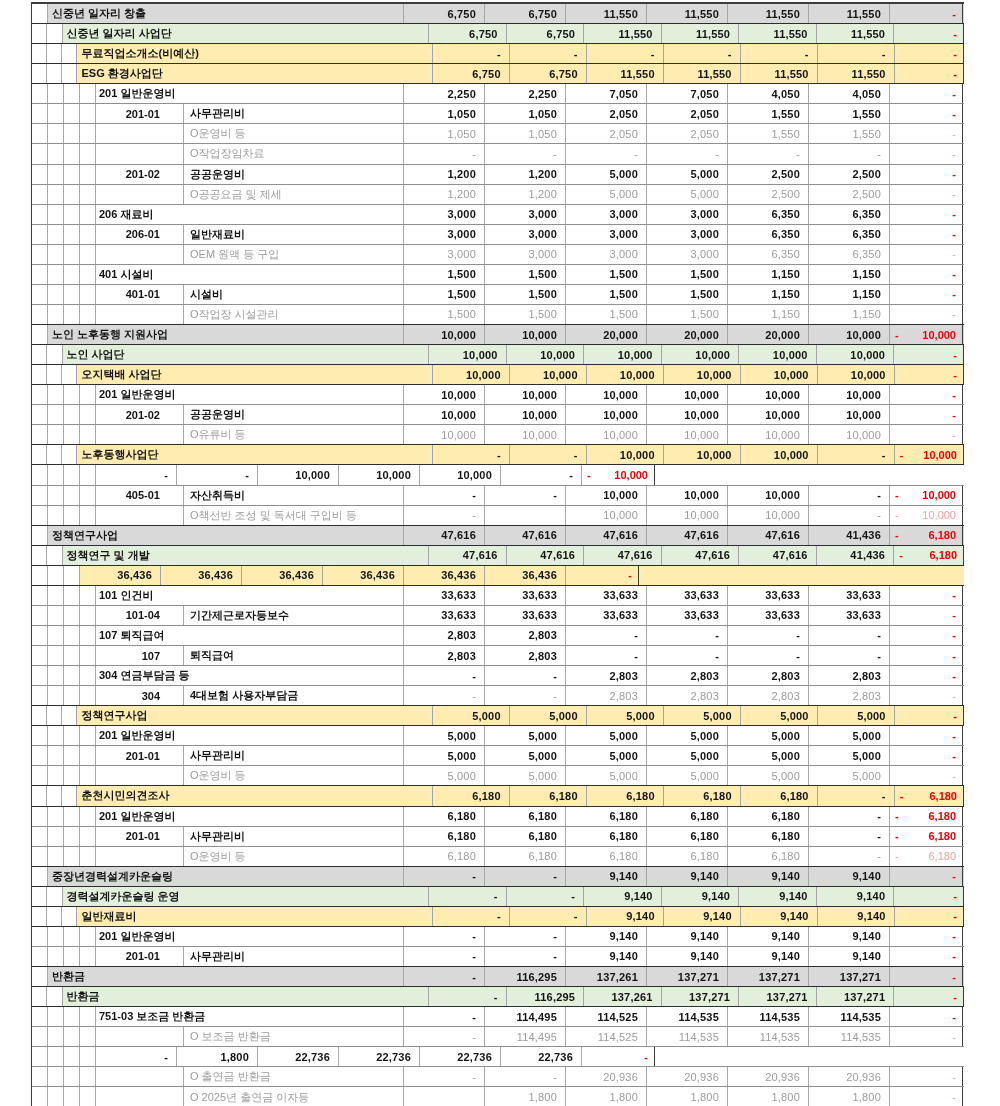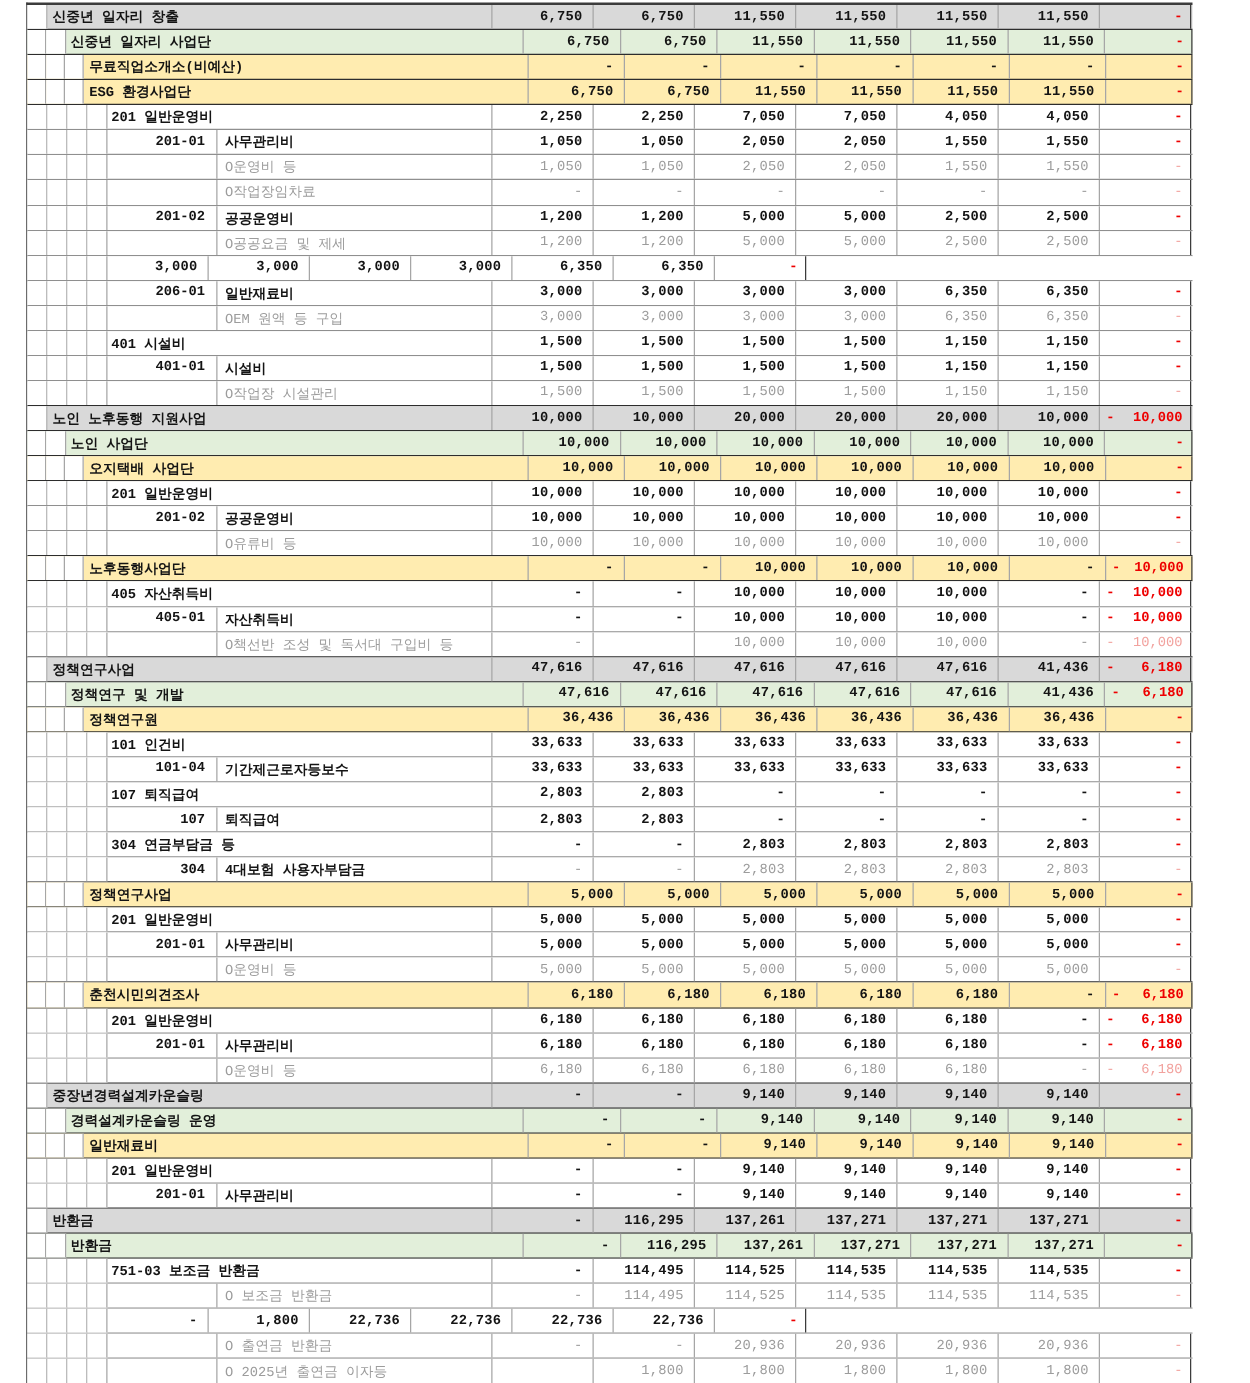--- a/index.html
+++ b/index.html
@@ -2,36 +2,36 @@
 <html style="--gray: #d9d9d9; --green: #e2efda; --yellow: #ffecb0; --red: #ee0000; --redlt: #f2a29e; --ltx: #9c9c9c;"><head>
 <meta charset="utf-8">
 <style>
   html,body{margin:0;padding:0;}
   body{
     width:1000px;height:1106px;overflow:hidden;background:#ffffff;
     font-family:"Liberation Sans","DejaVu Sans",sans-serif;
     color:#141414;
   }
   #tbl{
-    position:absolute;left:21px;top:2px;width:932px;
-    border-left:1px solid #3c3c3c;border-top:2px solid #3c3c3c;font-family:Liberation Mono, monospace;
+    position:absolute;left:31px;top:2px;width:932px;
+    border-left:1px solid #3c3c3c;border-top:2px solid #3c3c3c;
   }
   .row{
     display:flex;height:20.07px;box-sizing:border-box;
     border-bottom:1px solid #8f8f8f;background:#ffffff;
     font-weight:bold;font-size:11px;
   }
   .row.dark{border-bottom-color:#2d2d2d;}
   .row:last-child{border-bottom:none;}
   .c{
     box-sizing:border-box;border-right:1px solid #a6a6a6;height:100%;
     display:flex;align-items:center;overflow:hidden;white-space:nowrap;
   }
   .ind{width:16px;background:#fff;}
-  .code{width:88px;justify-content:flex-end;padding-right:9px;}
+  .code{width:88px;justify-content:flex-end;padding-right:23px;}
   .name{width:220px;padding-left:6px;}
   .lab1{width:356px;padding-left:4px;}
   .lab2{width:385px;padding-left:4px;}
   .lab3{width:376px;padding-left:4px;}
   .lab4{width:308px;padding-left:3px;}
   .num{width:81px;justify-content:flex-end;padding-right:8px;letter-spacing:0.2px;}
   .diff{
     width:73px;justify-content:flex-end;padding-right:6px;
     position:relative;color:var(--red);border-right:1px solid #3c3c3c;
   }
@@ -204,20 +204,21 @@
       <div class="c num">2,500</div>
       <div class="c diff">
         <span>-</span>
       </div>
     </div>
     <div class="row l4">
       <div class="c ind"></div>
       <div class="c ind"></div>
       <div class="c ind"></div>
       <div class="c ind"></div>
+      <div class="c lab4">206 재료비</div>
       <div class="c num">3,000</div>
       <div class="c num">3,000</div>
       <div class="c num">3,000</div>
       <div class="c num">3,000</div>
       <div class="c num">6,350</div>
       <div class="c num">6,350</div>
       <div class="c diff">
         <span>-</span>
       </div>
     </div>
@@ -412,21 +413,20 @@
       <div class="c diff">
         <span class="minus">-</span>
         <span>10,000</span>
       </div>
     </div>
     <div class="row l4">
       <div class="c ind"></div>
       <div class="c ind"></div>
       <div class="c ind"></div>
       <div class="c ind"></div>
-      <div class="c lab4">405 자산취득비</div>
       <div class="c num">-</div>
       <div class="c num">-</div>
       <div class="c num">10,000</div>
       <div class="c num">10,000</div>
       <div class="c num">10,000</div>
       <div class="c num">-</div>
       <div class="c diff">
         <span class="minus">-</span>
         <span>10,000</span>
       </div>
@@ -493,21 +493,20 @@
       <div class="c num">41,436</div>
       <div class="c diff">
         <span class="minus">-</span>
         <span>6,180</span>
       </div>
     </div>
     <div class="row l3 dark">
       <div class="c ind"></div>
       <div class="c ind"></div>
       <div class="c ind"></div>
-      <div class="c lab3">정책연구원</div>
       <div class="c num">36,436</div>
       <div class="c num">36,436</div>
       <div class="c num">36,436</div>
       <div class="c num">36,436</div>
       <div class="c num">36,436</div>
       <div class="c num">36,436</div>
       <div class="c diff">
         <span>-</span>
       </div>
     </div>

